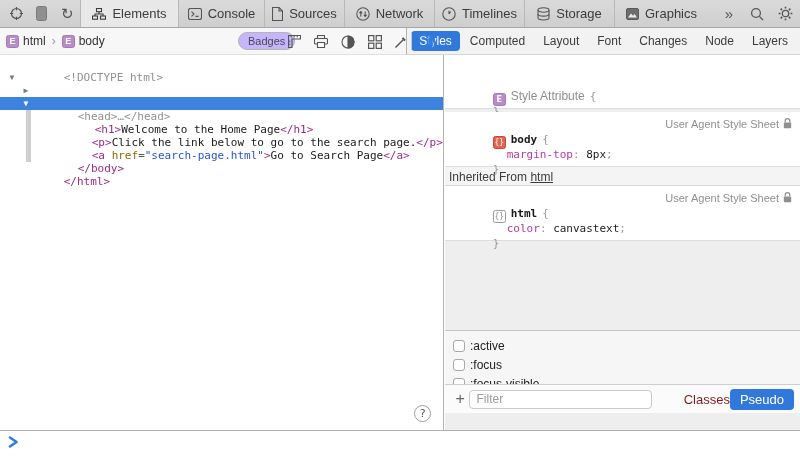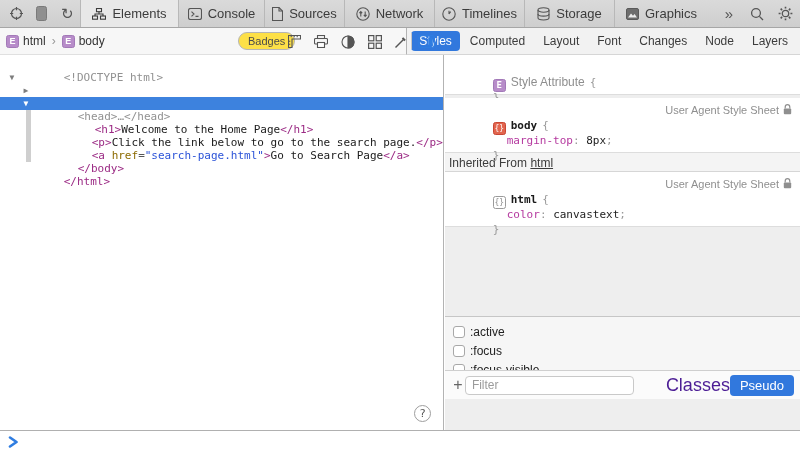--- a/index.html
+++ b/index.html
@@ -29,21 +29,21 @@
   .subbar-right { flex:1; background:#f2f2f2; border-bottom:1px solid #d6d6d6;
     display:flex; align-items:center; padding:0 4px; gap:2px; }
 
   .crumb { display:flex; align-items:center; gap:4px; font-size:12px; color:#333; }
   .ebadge { display:inline-flex; width:13px; height:13px; border-radius:2.5px;
     background:#b78cc9; border:1px solid #a379b8; color:#fff; font-size:9px; font-weight:bold;
     align-items:center; justify-content:center; }
   .crumb-sep { color:#999; font-size:12px; margin:0 2px; }
 
   .badges-pill { position:absolute; left:238px; top:4px; height:18px; padding:0 9px;
-    border:1px solid #b5b5b5; border-radius:9px; background:#fde047; color:#4a4a4a;
+    border:1px solid #b5b5b5; border-radius:9px; background:#c4b5fd; color:#4a4a4a;
     font-size:11px; display:flex; align-items:center; }
   .nav-icon { position:absolute; top:5px; width:18px; height:17px; display:flex;
     align-items:center; justify-content:center; color:#555; }
   .nav-divider { position:absolute; left:411px; top:5px; width:1px; height:16px; background:#c6c6c6; }
 
   .style-tab { font-size:12px; color:#3c3c3c; padding:3px 8px; border-radius:4px; }
   .style-tab.selected { background:#3178dd; color:#fff; }
 
   
   .dom-panel { position:absolute; top:55px; left:0; width:444px; height:375px; background:#fff;
@@ -61,21 +61,21 @@
   .dom-row.selected { background:#3d82de; color:#fff; }
   .dom-row.selected .tri { color:#fff; }
   .dom-row.selected .tk.tag { color:#fff; }
   .dom-row.selected .faded { color:rgba(255,255,255,.75); }
   .indent-guide { position:absolute; left:26px; width:5px; background:#cfcfcf; }
   .help-btn { position:absolute; right:12px; bottom:8px; width:17px; height:17px; border-radius:50%;
     border:1px solid #9e9e9e; background:#fff; color:#555; font-size:11px;
     display:flex; align-items:center; justify-content:center; }
 
   
-  .styles-panel { position:absolute; top:55px; left:445px; width:355px; height:375px;
+  .styles-panel { position:absolute; top:69px; left:445px; width:355px; height:375px;
     background:#eee; overflow:hidden; }
   .css-section { background:#fff; border-bottom:1px solid #ddd; padding:5px 8px 4px 8px;
     font-family:"DejaVu Sans Mono", monospace; font-size:11px; position:relative; }
   .css-section + .css-section { margin-top:3px; }
   .rule-line { height:15px; line-height:15px; white-space:pre; }
   .prop-line { height:15px; line-height:15px; white-space:pre; padding-left:14px; }
   .sel { font-weight:bold; color:#1a1a1a; }
   .sel.dim { color:#8e8e8e; font-weight:normal; font-family:"Liberation Sans",sans-serif; font-size:12px; }
   .brace { color:#9a9a9a; margin-left:5px; }
   .brace.solo { margin-left:0; }
@@ -100,21 +100,21 @@
   .pseudo-col { width:180px; display:flex; flex-direction:column; gap:6px; }
   .pseudo-item { display:flex; align-items:center; gap:5px; font-size:12px; color:#222; height:13px; }
   .cbox { width:12px; height:12px; background:#fff; border:1px solid #a8a8a8; border-radius:3px; }
 
   .filter-bar { position:absolute; left:0; right:0; bottom:31px; height:29px; background:#fbfbfb;
     border-top:1px solid #cfcfcf; display:flex; align-items:center; padding:0 6px; }
   .plus-btn { width:20px; font-size:16px; color:#666; text-align:center; font-weight:300; }
   .filter-input { width:196px; height:19px; border:1px solid #c9c9c9; border-radius:4px;
     background:#fff; font-size:12px; padding:0 6px; color:#333; font-family:"Liberation Sans",sans-serif; }
   .filter-input::placeholder { color:#9b9b9b; }
-  .classes-btn { margin-left:32px; font-size:18px; color:#4c1d95; }
+  .classes-btn { margin-left:32px; font-size:13px; color:#7f1d1d; }
   .pseudo-btn { margin-left:auto; background:#3178dd; color:#fff; font-size:13px;
     border-radius:4px; padding:3px 10px; }
 
   
   .console-bar { position:absolute; top:430px; left:0; width:800px; height:31px;
     background:#fff; border-top:1px solid #b0b0b0; }
   .prompt-chevron { position:absolute; left:8px; top:5px; color:#2f7de1; }
 
   svg { display:block; }
 </style>

